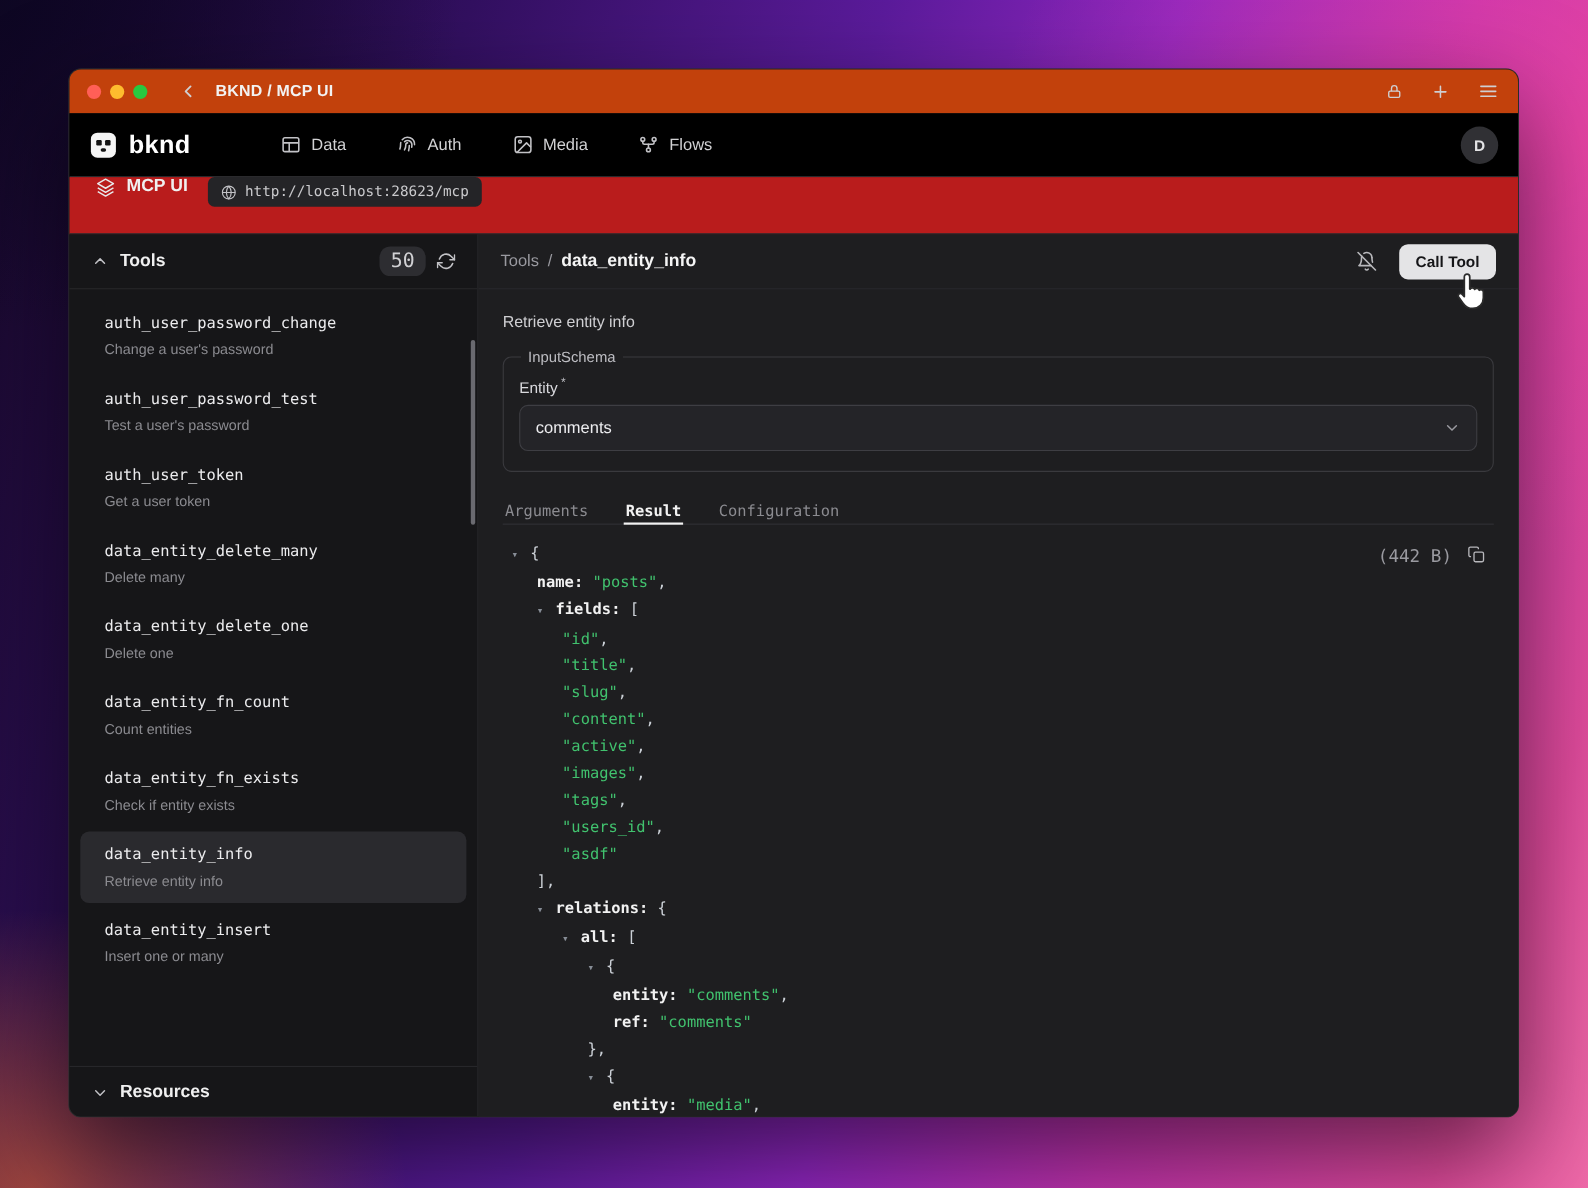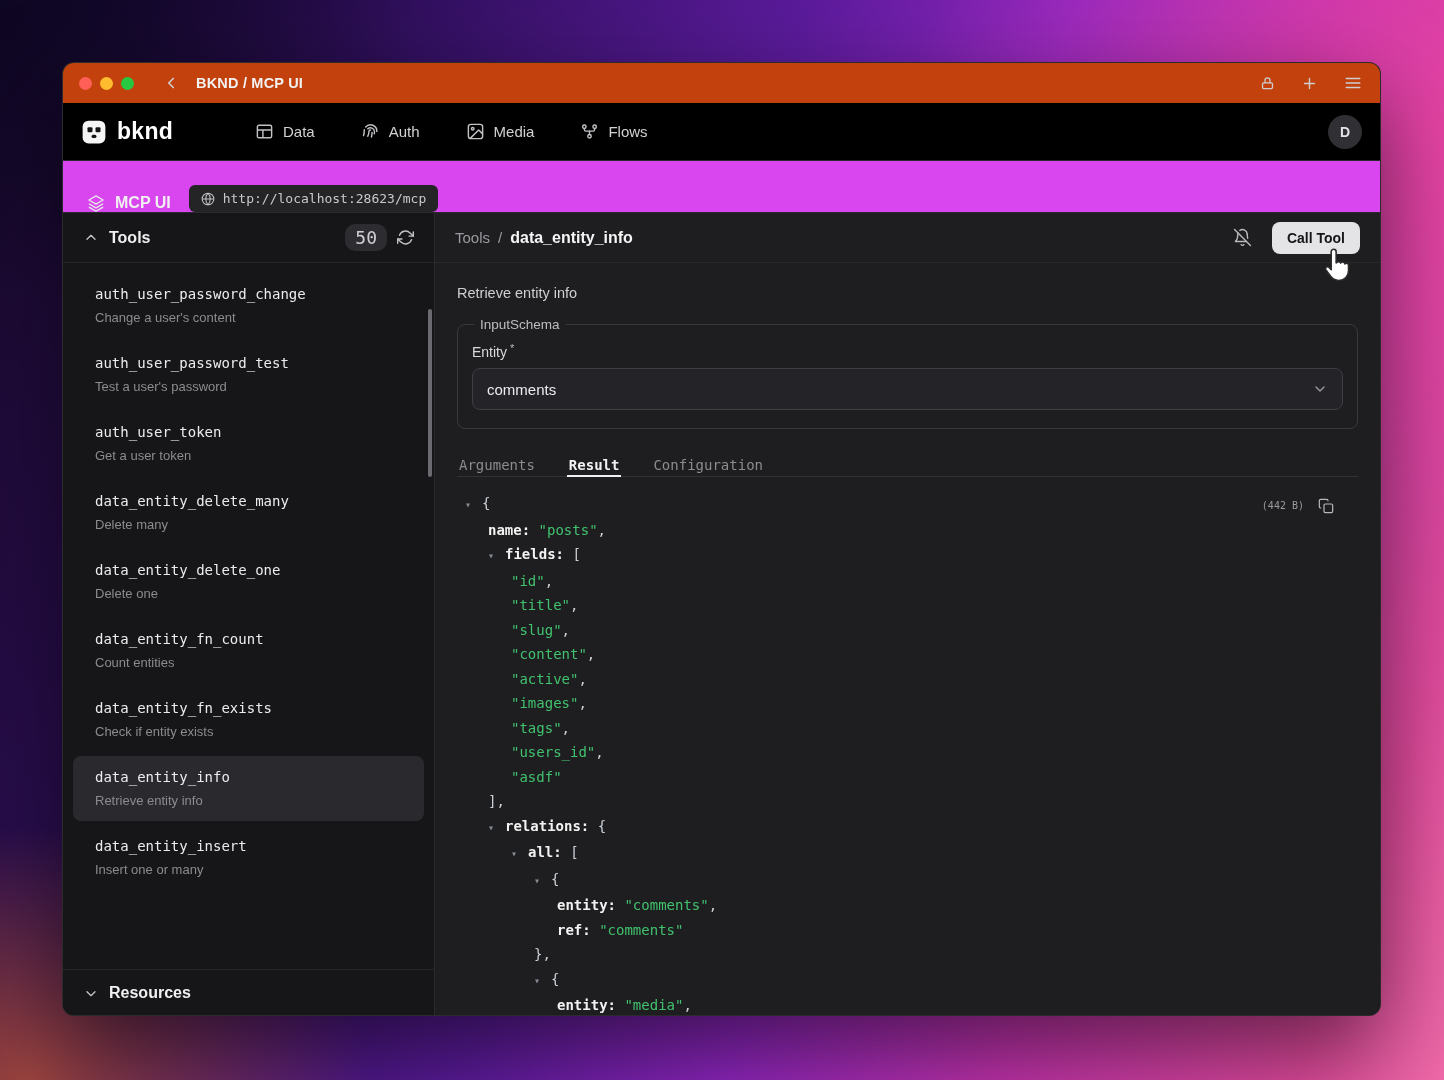--- a/index.html
+++ b/index.html
@@ -31,21 +31,21 @@
   .titlebar-right { margin-left:auto; display:flex; gap:22px; align-items:center; }
   
   .nav { flex:0 0 58px; background:#000000; border-bottom:1px solid #2a2a2d; display:flex; align-items:center; padding:0 18px; }
   .brand { display:flex; align-items:center; gap:10px; cursor:pointer; width:158px; }
   .brand-name { font-size:23px; font-weight:700; color:#ffffff; letter-spacing:.3px; }
   .nav-items { display:flex; gap:46px; margin-left:16px; }
   .nav-item { display:flex; align-items:center; gap:9px; color:#d2d2d4; font-size:15px; cursor:pointer; }
   .avatar { margin-left:auto; width:34px; height:34px; border-radius:50%; background:#303034; color:#e3e3e5;
             display:flex; align-items:center; justify-content:center; font-size:14px; font-weight:700; cursor:pointer; }
   
-  .subheader { flex:0 0 52px; background:#d946ef; border-bottom:1px solid #2a2a2d; display:flex; align-items:flex-end; padding:0 24px; gap:18px; }
+  .subheader { flex:0 0 52px; background:#b91c1c; border-bottom:1px solid #2a2a2d; display:flex; align-items:flex-start; padding:0 24px; gap:18px; }
   .sub-title { display:flex; align-items:center; gap:10px; font-size:16px; font-weight:700; color:#f0f0f0; }
   .url-pill { display:flex; align-items:center; gap:8px; background:#242427; border-radius:6px; padding:6px 12px;
               font-family:"DejaVu Sans Mono",monospace; font-size:13px; color:#c9c9cc; }
   
   .body { flex:1; display:flex; min-height:0; }
   .sidebar { flex:0 0 372px; width:372px; background:#161618; border-right:1px solid #2a2a2d; display:flex; flex-direction:column; min-height:0; }
   .sidebar-header { flex:0 0 50px; border-bottom:1px solid #27272a; display:flex; align-items:center; gap:10px; padding:0 20px; }
   .section-label { font-size:16px; font-weight:700; color:#f0f0f0; }
   .count-badge { margin-left:auto; background:#2d2d31; border-radius:10px; padding:3px 10px; font-size:18px;
                  font-family:"DejaVu Sans Mono",monospace; color:#d0d0d3; }
@@ -74,21 +74,21 @@
   .entity-label { font-size:14px; color:#dadade; margin:6px 0 8px; display:flex; gap:3px; align-items:flex-start; }
   .required { font-size:11px; color:#bdbdc2; margin-top:-2px; }
   .select { height:42px; background:#242428; border:1px solid #3e3e43; border-radius:8px; display:flex; align-items:center;
             padding:0 14px; font-size:15px; color:#ececef; cursor:pointer; }
   .select .chev { margin-left:auto; color:#9a9aa0; }
   .tabs { margin-top:24px; display:flex; gap:30px; border-bottom:1px solid #303035;
           font-family:"DejaVu Sans Mono",monospace; font-size:14px; }
   .tab { padding:4px 2px 2px; color:#8b8b90; cursor:pointer; border-bottom:2px solid transparent; margin-bottom:-1px; }
   .tab.active { color:#f2f2f2; font-weight:700; border-bottom-color:#f2f2f2; }
   .result { position:relative; padding-top:14px; font-family:"DejaVu Sans Mono",monospace; font-size:14px; line-height:24.5px; }
-  .result-meta { position:absolute; top:17px; right:22px; display:flex; align-items:center; gap:12px; color:#9a9aa0; font-size:10px; }
+  .result-meta { position:absolute; top:17px; right:6px; display:flex; gap:12px; color:#9a9aa0; font-size:16px; }
   .json-line { white-space:pre; }
   .jcaret { display:inline-block; width:17px; color:var(--jcaret,#878d96); font-size:10px; }
   .tk-key { color:var(--jkey,#f2f2f2); font-weight:700; }
   .tk-str { color:var(--jstr,#41c26e); }
   .tk-punct { color:var(--jpunct,#ccd1d7); }
   
   .cursor-overlay { position:absolute; left:1253px; top:184px; width:36px; height:40px; z-index:20; pointer-events:none; }
 </style>
 </head>
 <body>
@@ -231,21 +231,21 @@
               </svg>
           </span>
         </div>
         <div class="tool-list">
 
           <div class="scroll-thumb"></div>
 
 
             <div class="tool-item">
               <div class="tool-name">auth_user_password_change</div>
-              <div class="tool-desc">Change a user's content</div>
+              <div class="tool-desc">Change a user's password</div>
             </div>
 
             <div class="tool-item">
               <div class="tool-name">auth_user_password_test</div>
               <div class="tool-desc">Test a user's password</div>
             </div>
 
             <div class="tool-item">
               <div class="tool-name">auth_user_token</div>
               <div class="tool-desc">Get a user token</div>

